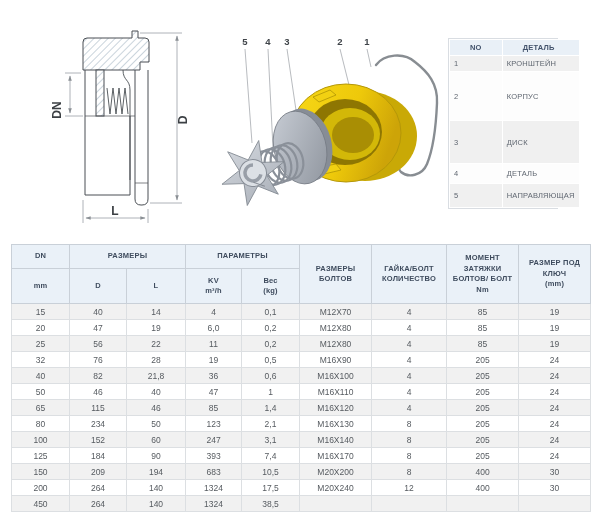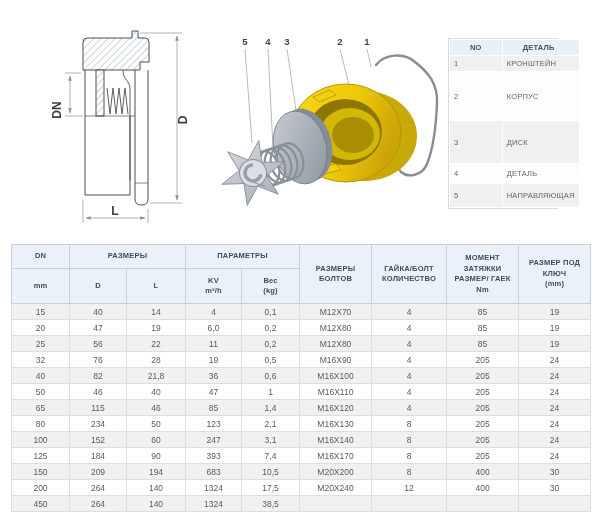--- a/index.html
+++ b/index.html
@@ -211,21 +211,21 @@
         <tr>
           <th>DN</th>
           <th colspan="2">РАЗМЕРЫ</th>
           <th colspan="2">ПАРАМЕТРЫ</th>
           <th rowspan="2" class="wrap">РАЗМЕРЫ
 БОЛТОВ</th>
           <th rowspan="2" class="wrap">ГАЙКА/БОЛТ
 КОЛИЧЕСТВО</th>
           <th rowspan="2" class="wrap">МОМЕНТ
 ЗАТЯЖКИ
-РАЗМЕР/ ГАЕК
+БОЛТОВ/ БОЛТ
 Nm</th>
           <th rowspan="2" class="wrap">РАЗМЕР ПОД
 КЛЮЧ
 (mm)</th>
         </tr>
         <tr>
           <th>mm</th>
           <th>D</th>
           <th>L</th>
           <th>

